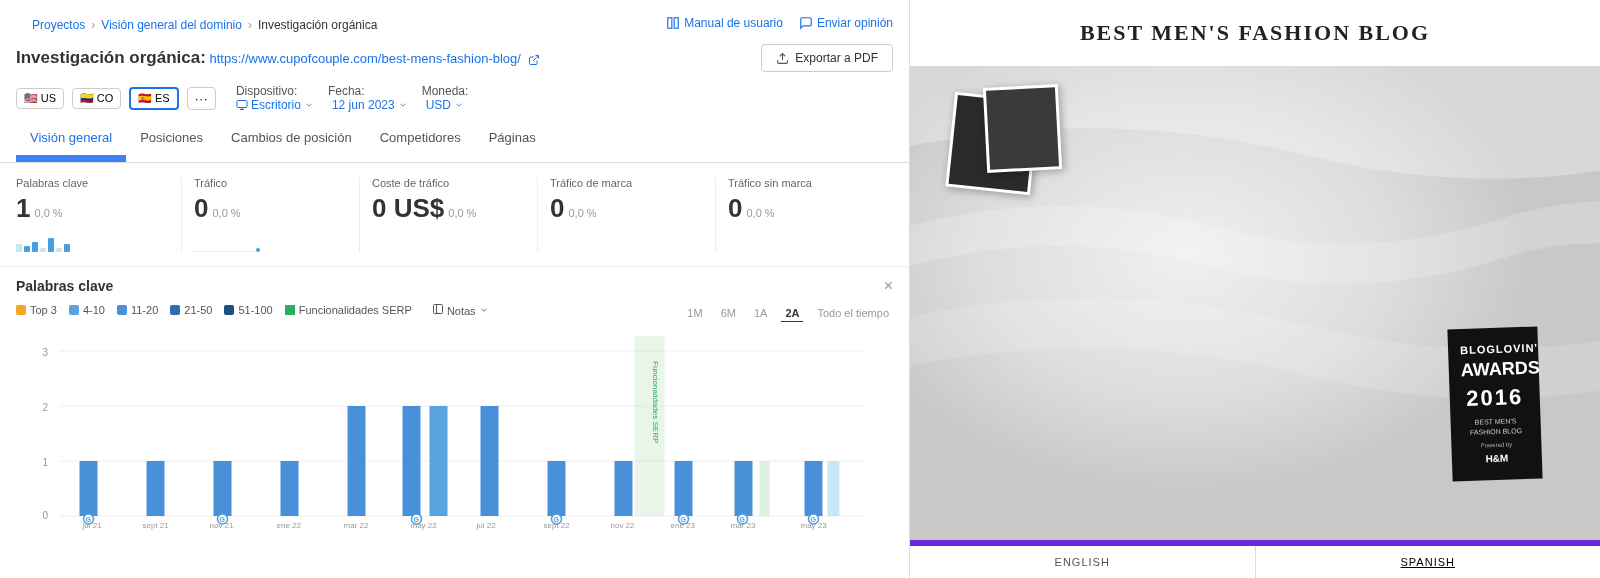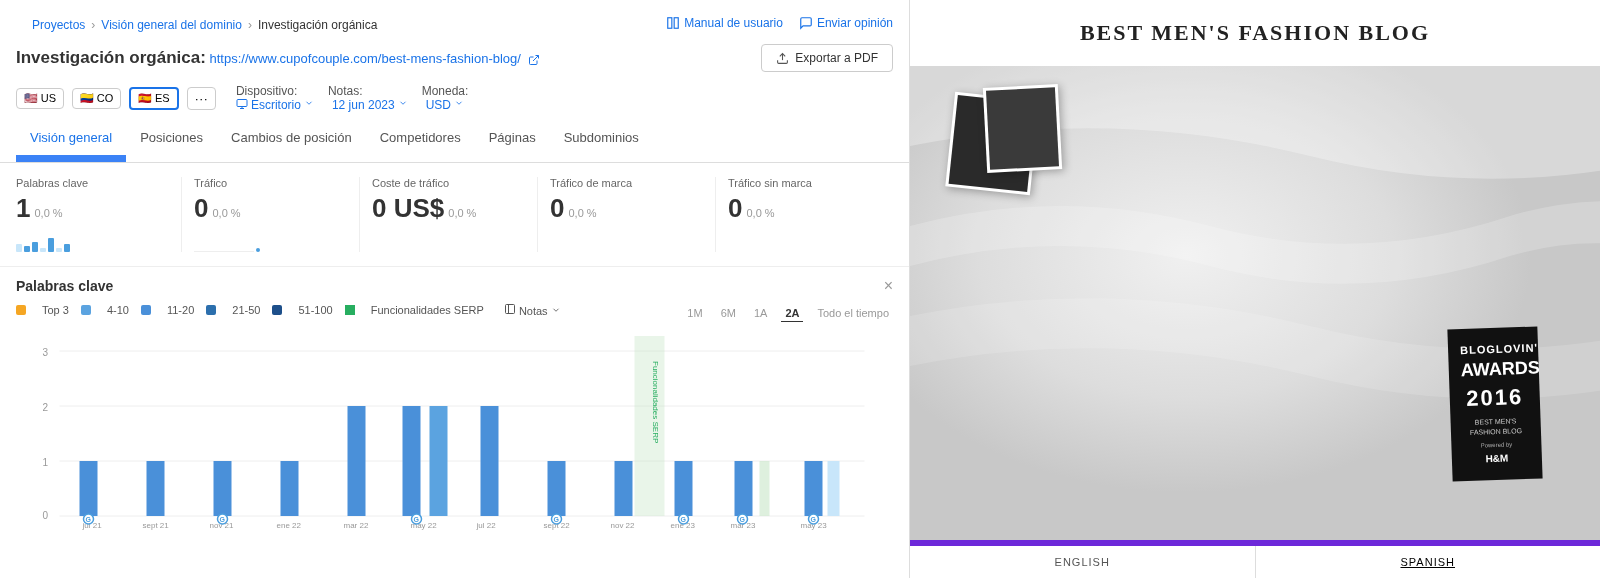--- a/index.html
+++ b/index.html
@@ -19,21 +19,21 @@
     
     .title-row { display: flex; justify-content: space-between; align-items: center; padding: 4px 16px 8px; }
     .export-btn { background: #fff; border: 1px solid #ccc; border-radius: 4px; padding: 6px 14px; font-size: 12px; cursor: pointer; display: flex; align-items: center; gap: 6px; color: #333; }
     
     
     .flags-row { display: flex; align-items: center; gap: 8px; padding: 4px 16px 8px; }
     .flag-btn { border: 1px solid #ccc; border-radius: 4px; padding: 3px 7px; font-size: 11px; cursor: pointer; display: flex; align-items: center; gap: 3px; background: #fff; }
     .flag-btn.active { border: 2px solid #1a73e8; }
     .more-btn { border: 1px solid #ccc; border-radius: 4px; padding: 3px 7px; cursor: pointer; background: #fff; }
     .device-info { display: flex; align-items: center; gap: 14px; font-size: 12px; color: #555; margin-left: 12px; }
-    .device-info a { color: #1a73e8; text-decoration: none; display: flex; align-items: flex-start; gap: 3px; }
+    .device-info a { color: #1a73e8; text-decoration: none; display: flex; align-items: center; gap: 3px; }
     
     
     .tabs { display: flex; border-bottom: 1px solid #ddd; padding: 0 16px; gap: 0; }
     .tab { padding: 10px 14px; font-size: 13px; color: #555; cursor: pointer; border-bottom: 2px solid transparent; }
     .tab.active { color: #1a73e8; border-bottom: 7px solid #3b82f6; font-weight: 500; }
     
     
     .metrics-row { display: flex; border-bottom: 1px solid #eee; padding: 14px 16px; gap: 0; }
     .metric-card { flex: 1; padding: 0 12px; border-right: 1px solid #eee; }
     .metric-card:first-child { padding-left: 0; }
@@ -44,21 +44,21 @@
     .metric-mini-chart { height: 24px; display: flex; align-items: flex-end; gap: 2px; margin-top: 4px; }
     .mini-bar { width: 6px; background: #4a9ede; border-radius: 1px; }
     
     
     .chart-section { flex: 1; padding: 10px 16px; position: relative; }
     .chart-header { display: flex; justify-content: space-between; align-items: center; margin-bottom: 8px; }
     .chart-title { font-size: 14px; font-weight: 600; color: #333; }
     .close-btn { background: none; border: none; cursor: pointer; font-size: 16px; color: #999; }
     
     .chart-legend { display: flex; align-items: center; gap: 12px; font-size: 11px; color: #555; margin-bottom: 6px; flex-wrap: wrap; }
-    .legend-item { display: flex; align-items: center; gap: 16px; }
+    .legend-item { display: flex; align-items: center; gap: 4px; }
     .legend-dot { width: 10px; height: 10px; border-radius: 2px; }
     
     .chart-time { display: flex; gap: 10px; font-size: 11px; }
     .time-btn { color: #999; cursor: pointer; padding: 2px 4px; }
     .time-btn.active { color: #333; font-weight: 600; border-bottom: 1px solid #333; }
     
     
     .chart-area { position: relative; width: 100%; height: 200px; }
     
     
@@ -140,21 +140,21 @@
               <rect x="2" y="3" width="20" height="14" rx="2"></rect>
               <line x1="8" y1="21" x2="16" y2="21"></line>
               <line x1="12" y1="17" x2="12" y2="21"></line>
             </svg>
           <span>Escritorio</span>
           <svg width="10" height="10" viewBox="0 0 24 24" fill="none" stroke="#1a73e8" stroke-width="2">
               <polyline points="6 9 12 15 18 9"></polyline>
             </svg>
         </a>
       </span>
-      <span><span style="color:#555;">Notas:</span>
+      <span><span style="color:#555;">Fecha:</span>
         <a style="color:#1a73e8; text-decoration:none; margin-left:4px;">
           <span>12 jun 2023</span>
           <svg width="10" height="10" viewBox="0 0 24 24" fill="none" stroke="#1a73e8" stroke-width="2">
               <polyline points="6 9 12 15 18 9"></polyline>
             </svg>
         </a>
       </span>
       <span><span style="color:#555;">Moneda:</span>
         <a style="color:#1a73e8; text-decoration:none; margin-left:4px;">
           <span>USD</span>
@@ -165,21 +165,20 @@
       </span>
     </div>
   </div>
 
   <div class="tabs">
     <div class="tab active">Visión general</div>
     <div class="tab">Posiciones</div>
     <div class="tab">Cambios de posición</div>
     <div class="tab">Competidores</div>
     <div class="tab">Páginas</div>
-    <div class="tab">Subdominios</div>
   </div>
 
   <div class="metrics-row">
     <div class="metric-card">
       <div class="metric-label">Palabras clave</div>
       <div class="metric-value">
         <span>1</span>
         <span class="metric-pct">0,0 %</span>
       </div>
       <div class="metric-mini-chart">

